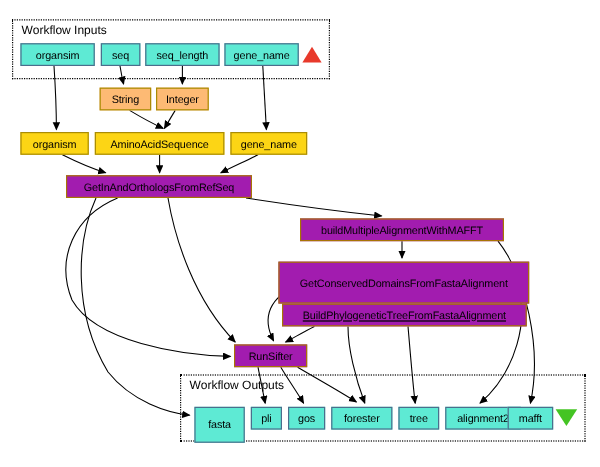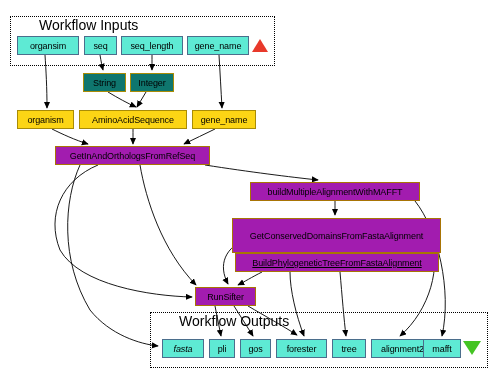--- a/index.html
+++ b/index.html
@@ -28,46 +28,45 @@
     pointer-events: none;
   }
   .cluster {
     position: absolute;
     border: 1px dotted #000000;
     background: transparent;
     box-sizing: border-box;
   }
   .cluster-label {
     position: absolute;
-    font-size: 14px;
+    font-size: 10px;
     color: #000000;
     white-space: nowrap;
     line-height: 11px;
-    margin-left: 21px;
   }
   .node {
     position: absolute;
     box-sizing: border-box;
     display: flex;
     align-items: center;
     justify-content: center;
     font-size: 9px;
     line-height: 10px;
     color: #000000;
     white-space: nowrap;
     border-width: 1px;
     border-style: solid;
     letter-spacing: -0.1px;
   }
   .node.io {
     background: #5eead4;
     border-color: #4B6E8C;
   }
   .node.datatype {
-    background: #0f766e;
+    background: #fdba74;
     border-color: #A98C06;
   }
   .node.port {
     background: #FCD515;
     border-color: #A98C06;
   }
   .node.processor {
     background: #a21caf;
     border-color: #A87404;
   }
@@ -140,21 +139,21 @@
       <div class="node datatype" style="left: 83px; top: 73px; width: 43px; height: 19px;">String</div>
       <div class="node datatype" style="left: 130px; top: 73px; width: 44px; height: 19px;">Integer</div>
       <div class="node port" style="left: 17px; top: 110px; width: 57px; height: 19px;">organism</div>
       <div class="node port" style="left: 79px; top: 110px; width: 108px; height: 19px;">AminoAcidSequence</div>
       <div class="node port" style="left: 192px; top: 110px; width: 64px; height: 19px;">gene_name</div>
       <div class="node processor" style="left: 55px; top: 146px; width: 155px; height: 19px;">GetInAndOrthologsFromRefSeq</div>
       <div class="node processor" style="left: 250px; top: 182px; width: 170px; height: 19px;">buildMultipleAlignmentWithMAFFT</div>
       <div class="node processor" style="left: 232px; top: 218px; width: 209px; height: 35px;">GetConservedDomainsFromFastaAlignment</div>
       <div class="node processor" style="left: 235px; top: 253px; width: 204px; height: 19px; text-decoration: underline;">BuildPhylogeneticTreeFromFastaAlignment</div>
       <div class="node processor" style="left: 195px; top: 287px; width: 61px; height: 19px;">RunSifter</div>
-      <div class="node io" style="left: 162px; top: 339px; width: 42px; height: 19px; font-style: italic;">fasta</div>
+      <div class="node io" style="left: 162px; top: 339px; width: 42px; height: 30px;">fasta</div>
       <div class="node io" style="left: 209px; top: 339px; width: 26px; height: 19px;">pli</div>
       <div class="node io" style="left: 240px; top: 339px; width: 31px; height: 19px;">gos</div>
       <div class="node io" style="left: 276px; top: 339px; width: 51px; height: 19px;">forester</div>
       <div class="node io" style="left: 332px; top: 339px; width: 34px; height: 19px;">tree</div>
       <div class="node io" style="left: 371px; top: 339px; width: 63px; height: 19px;">alignment2</div>
       <div class="node io" style="left: 423px; top: 339px; width: 38px; height: 19px;">mafft</div>
     </div>
   <div id="markers">
       <div class="tri up" style="left: 252px; top: 39px;"></div>
       <div class="tri down" style="left: 463px; top: 341px;"></div>

